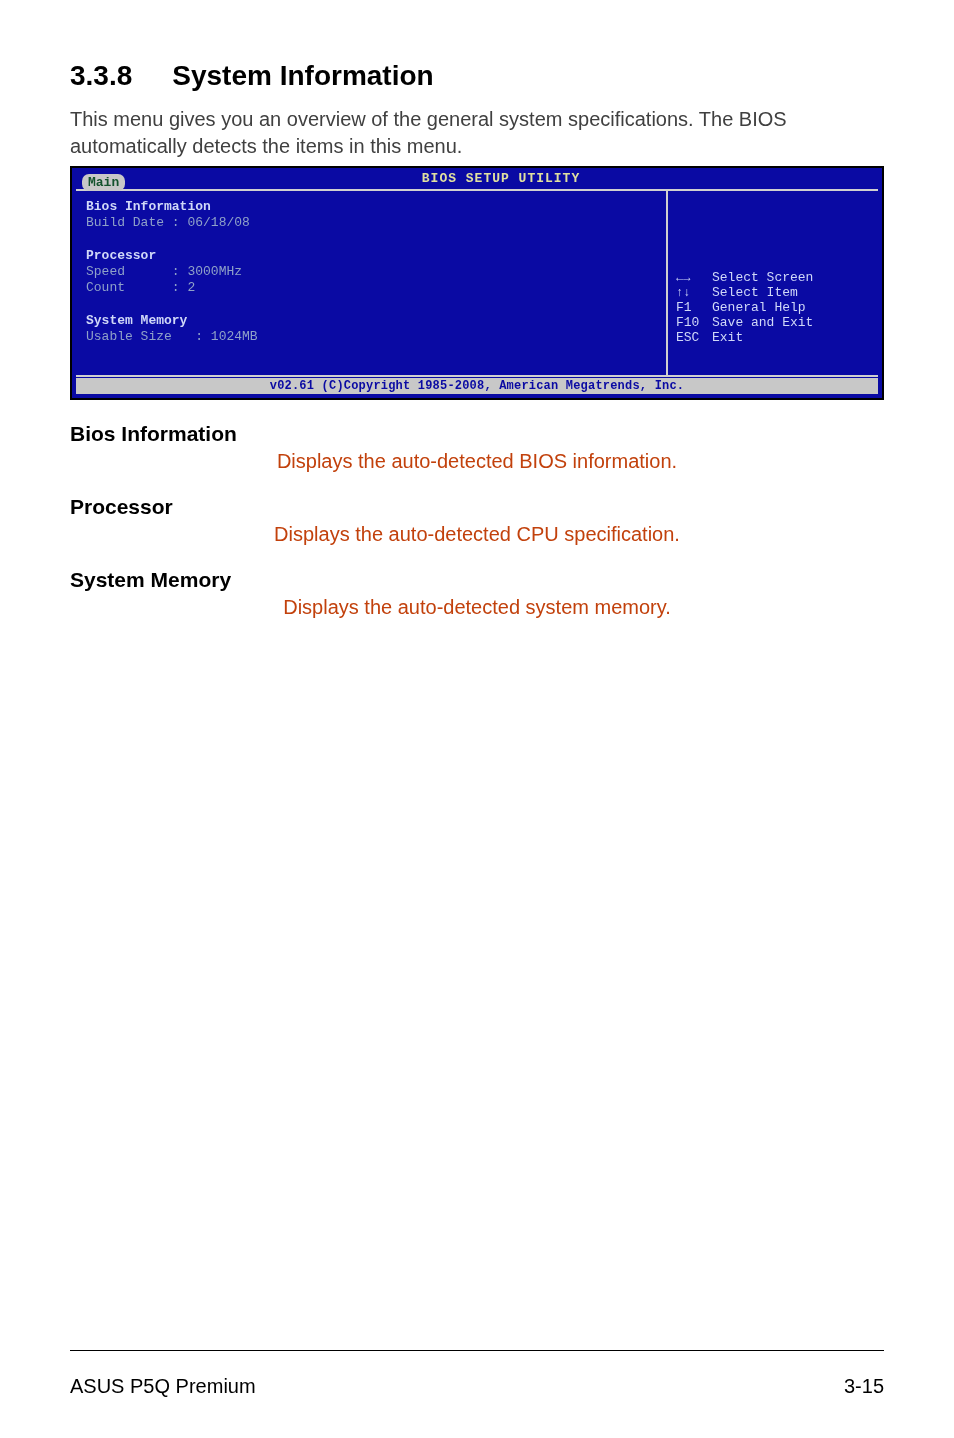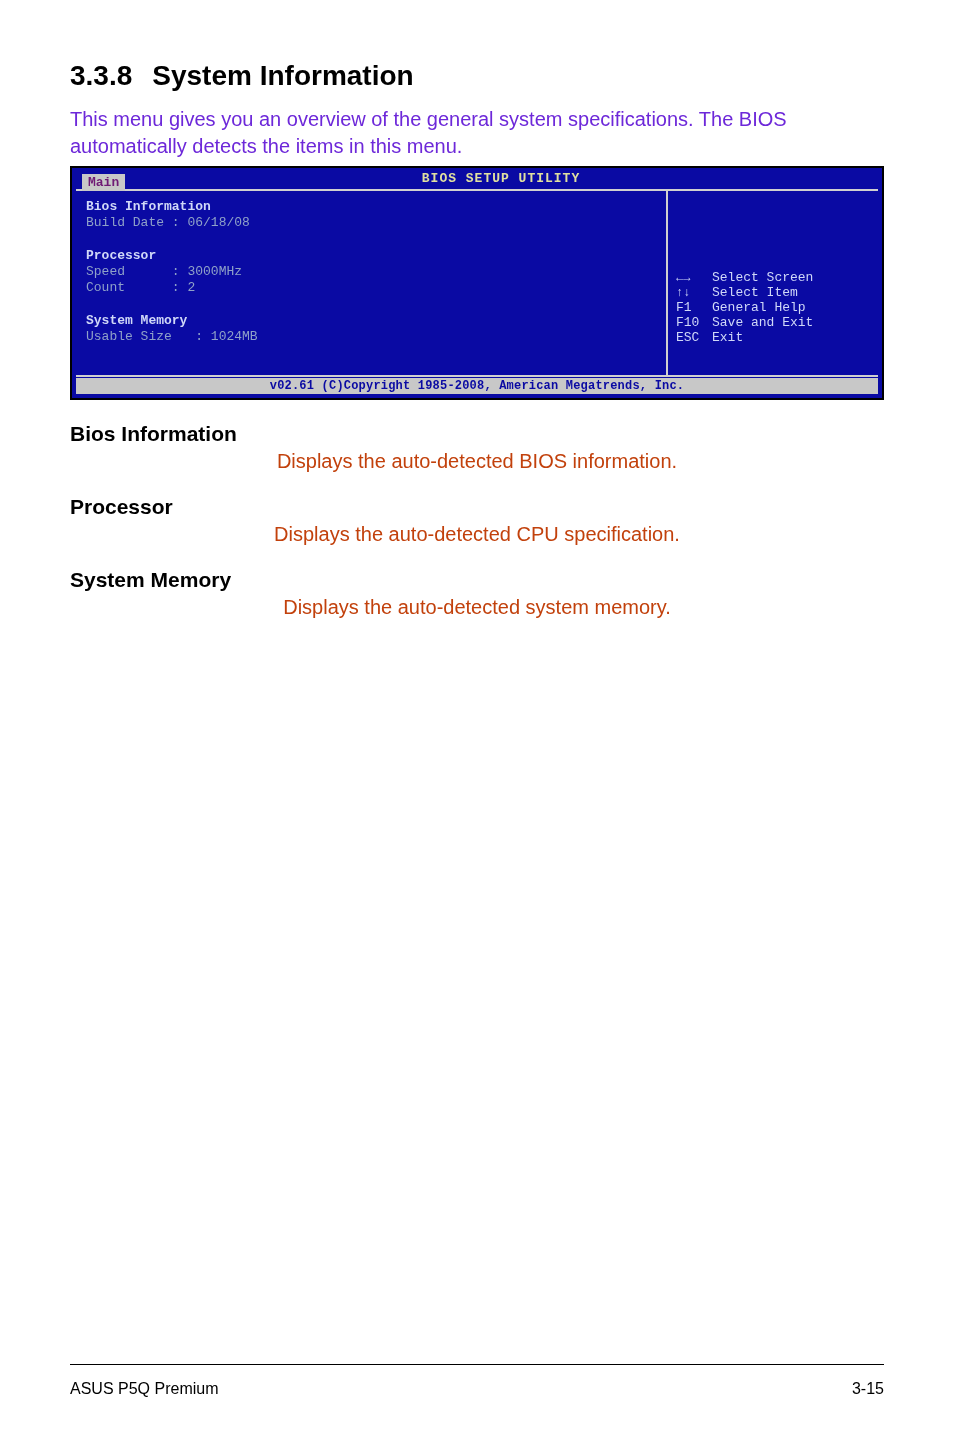--- a/index.html
+++ b/index.html
@@ -21,25 +21,25 @@
       height: 100%;
     }
     .section-heading {
       font-size: 28px;
       font-weight: bold;
       color: #000;
       margin-bottom: 14px;
     }
     .section-num {
       display: inline-block;
-      margin-right: 20px;
+      margin-right: 40px;
     }
     .intro {
       font-size: 20px;
-      color: #6d28d9;
+      color: #404040;
       line-height: 1.35;
       margin-bottom: 6px;
     }
     
     .bios-outer {
       border: 2px solid #000;
       background: #0a0aa3;
       width: 814px;
       margin: 0 auto 10px auto;
     }
@@ -57,25 +57,26 @@
       font-weight: bold;
       color: #e0e0a0;
       letter-spacing: 1px;
       padding-left: 48px;
     }
     .bios-tab {
       position: absolute;
       left: 10px;
       top: 6px;
       background: #c8c8c8;
-      color: #701a75;
+      color: #14532d;
       font-family: "Courier New", monospace;
       font-size: 13px;
       font-weight: bold;
       padding: 1px 6px;
+      border-radius: 7px;
     }
     .bios-body {
       display: flex;
       border-top: 2px solid #d0d0d0;
       border-bottom: 2px solid #d0d0d0;
       margin: 1px 4px;
     }
     .bios-left {
       flex: 1;
       border-right: 2px solid #d0d0d0;
@@ -134,24 +135,24 @@
     }
     .body-text {
       font-size: 20px;
       color: #c2410c;
       margin-bottom: 10px;
       text-align: center;
     }
     .footer-bar {
       margin-top: auto;
       border-top: 1px solid #000;
-      padding-top: 15px;
+      padding-top: 24px;
       display: flex;
       justify-content: space-between;
-      font-size: 16px;
+      font-size: 20px;
       color: #000;
     }
   </style>
 </head>
 <body>
 
 <div class="page">
 
   <h2 class="section-heading">
     <span class="section-num">3.3.8</span><span>System Information</span>

